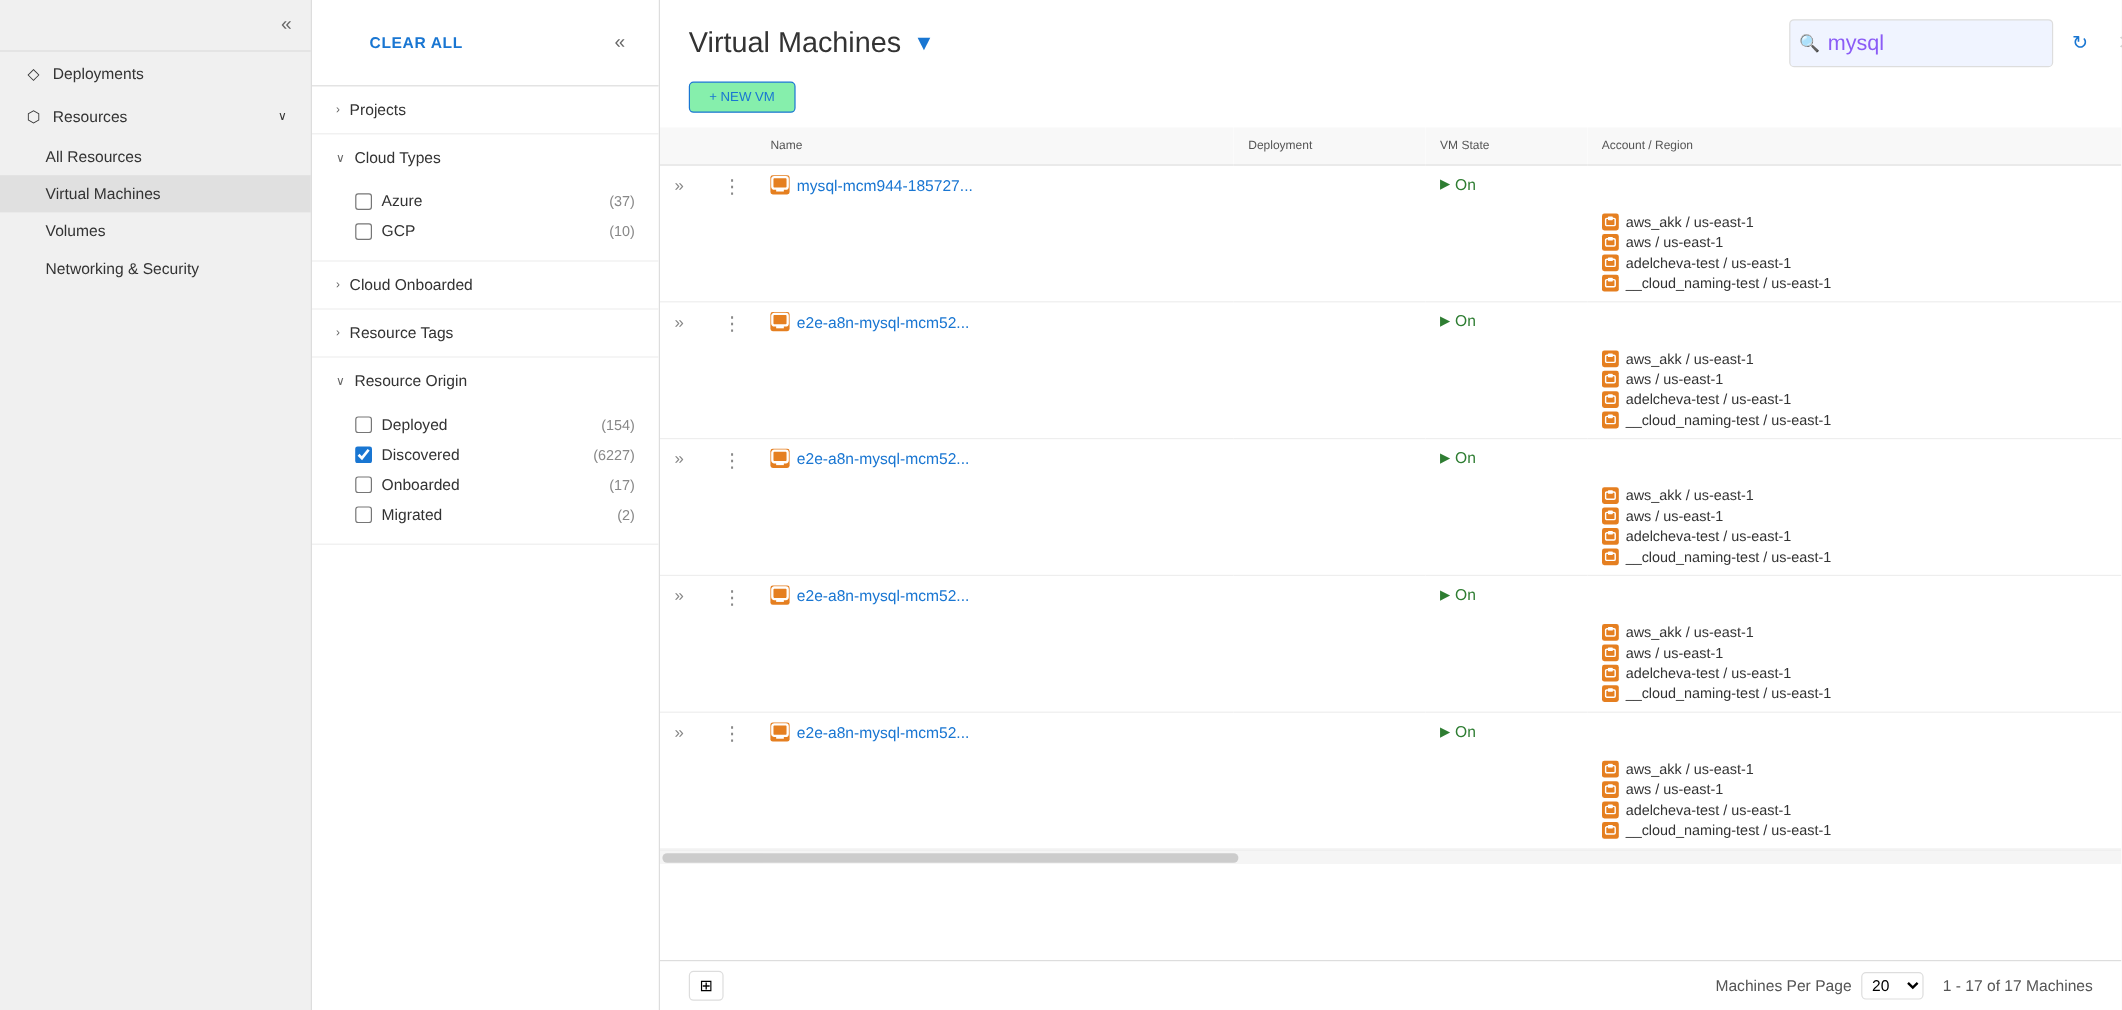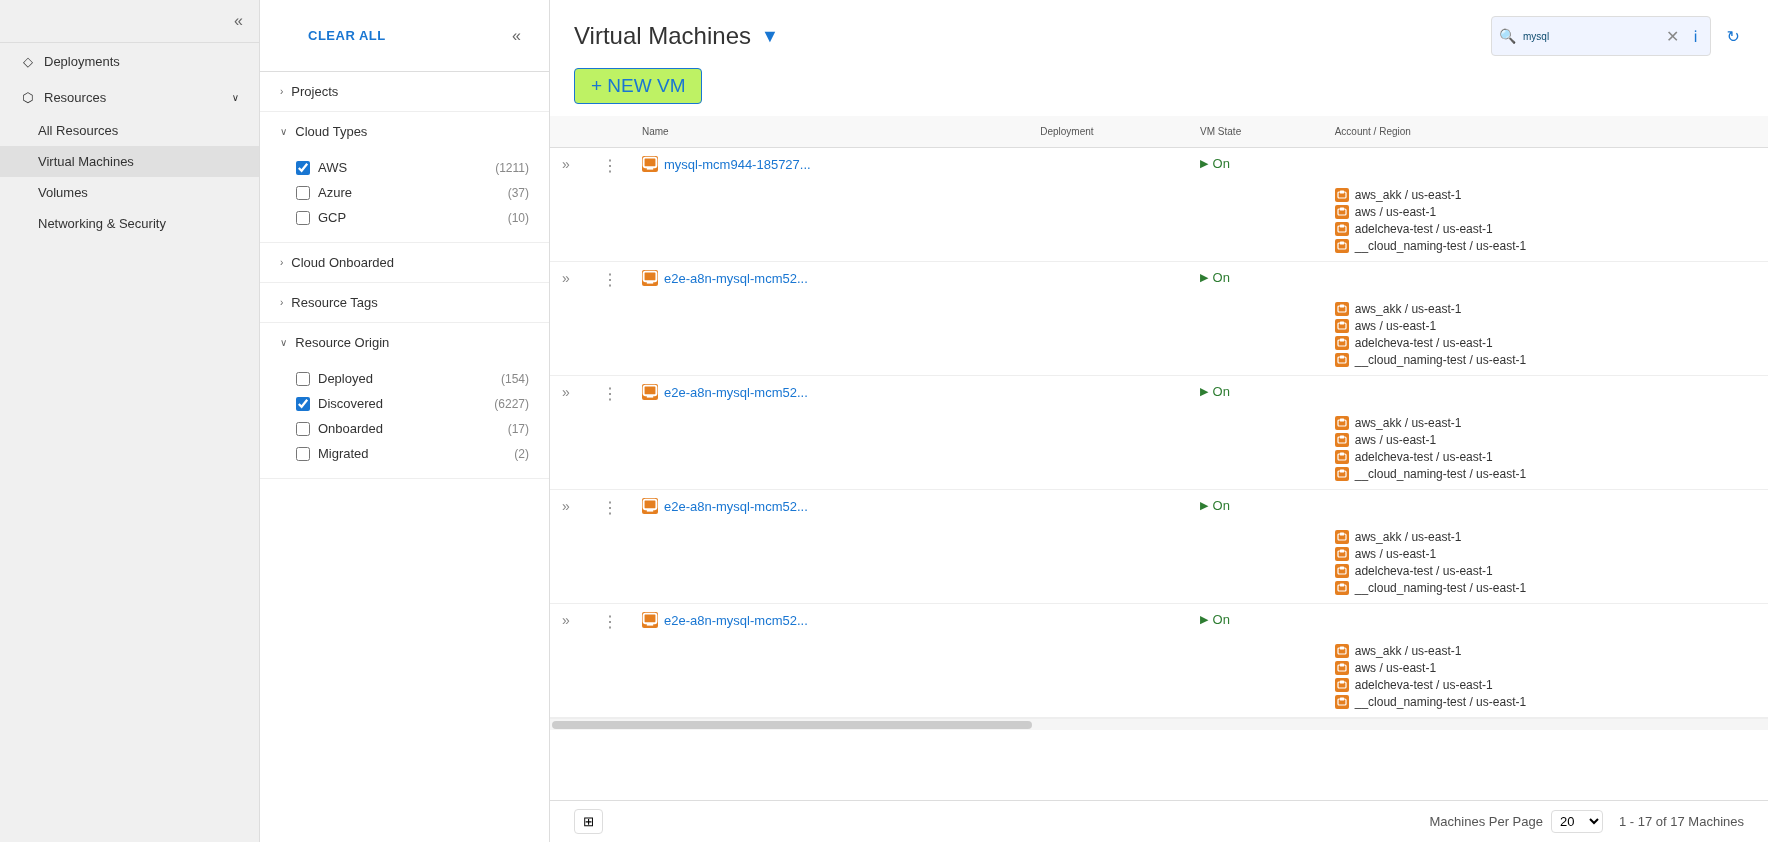--- a/index.html
+++ b/index.html
@@ -28,27 +28,27 @@
     .filter-item .count { color: #888; font-size: 12px; margin-left: auto; }
     .filter-item input[type="checkbox"] { accent-color: #1976d2; width: 14px; height: 14px; }
 
     
     .main-content { flex: 1; display: flex; flex-direction: column; background: #fff; overflow: hidden; }
     .main-header { padding: 16px 24px 0 24px; display: flex; align-items: center; justify-content: space-between; }
     .page-title { font-size: 24px; font-weight: 400; color: #333; display: flex; align-items: center; gap: 10px; }
     .filter-icon { color: #1976d2; font-size: 18px; }
     .header-actions { display: flex; align-items: center; gap: 12px; }
     .search-box { display: flex; align-items: center; border: 1px solid #ddd; border-radius: 4px; background: #f0f4ff; padding: 4px 8px; width: 220px; gap: 6px; }
-    .search-input { border: none; background: transparent; font-size: 10px; flex: 1; outline: none; color: #0c4a6e; }
+    .search-input { border: none; background: transparent; font-size: 18px; flex: 1; outline: none; color: #8b5cf6; }
     .search-icon { color: #888; font-size: 14px; }
     .action-icon { background: none; border: none; cursor: pointer; color: #888; font-size: 16px; padding: 4px; }
     .refresh-icon { color: #1976d2; }
 
     .toolbar { padding: 12px 24px; }
-    .new-vm-btn { border: 1px solid #1976d2; background: #bef264; color: #1976d2; padding: 6px 16px; border-radius: 4px; cursor: pointer; font-size: 19px; display: flex; align-items: center; gap: 4px; }
+    .new-vm-btn { border: 1px solid #1976d2; background: #86efac; color: #1976d2; padding: 6px 16px; border-radius: 4px; cursor: pointer; font-size: 11px; display: flex; align-items: center; gap: 4px; }
 
     
     .table-container { flex: 1; overflow: auto; padding: 0 0 0 0; position: relative; }
     table { width: 100%; border-collapse: collapse; }
     thead th { background: #f8f8f8; border-bottom: 1px solid #ddd; padding: 10px 12px; text-align: left; font-size: 10px; font-weight: 500; color: #555; white-space: nowrap; position: sticky; top: 0; z-index: 1; }
     tbody tr { border-bottom: 1px solid #eee; }
     tbody td { padding: 8px 12px; vertical-align: top; font-size: 13px; color: #333; }
     .expand-col { width: 40px; }
     .menu-col { width: 30px; }
     .expand-btn { background: none; border: none; cursor: pointer; color: #888; font-size: 14px; }
@@ -121,25 +121,20 @@
     </div>
   </div>
 
   <div class="filter-section">
     <div class="filter-section-header">
       <span class="expand-icon">∨</span>
       <span>Cloud Types</span>
     </div>
     <div class="filter-items">
       <div class="filter-item">
-        <input type="checkbox" id="aws" checked="" style="">
-        <label for="aws">AWS</label>
-        <span class="count">(1211)</span>
-      </div>
-      <div class="filter-item">
         <input type="checkbox" id="azure" style="">
         <label for="azure">Azure</label>
         <span class="count">(37)</span>
       </div>
       <div class="filter-item">
         <input type="checkbox" id="gcp" style="">
         <label for="gcp">GCP</label>
         <span class="count">(10)</span>
       </div>
     </div>

